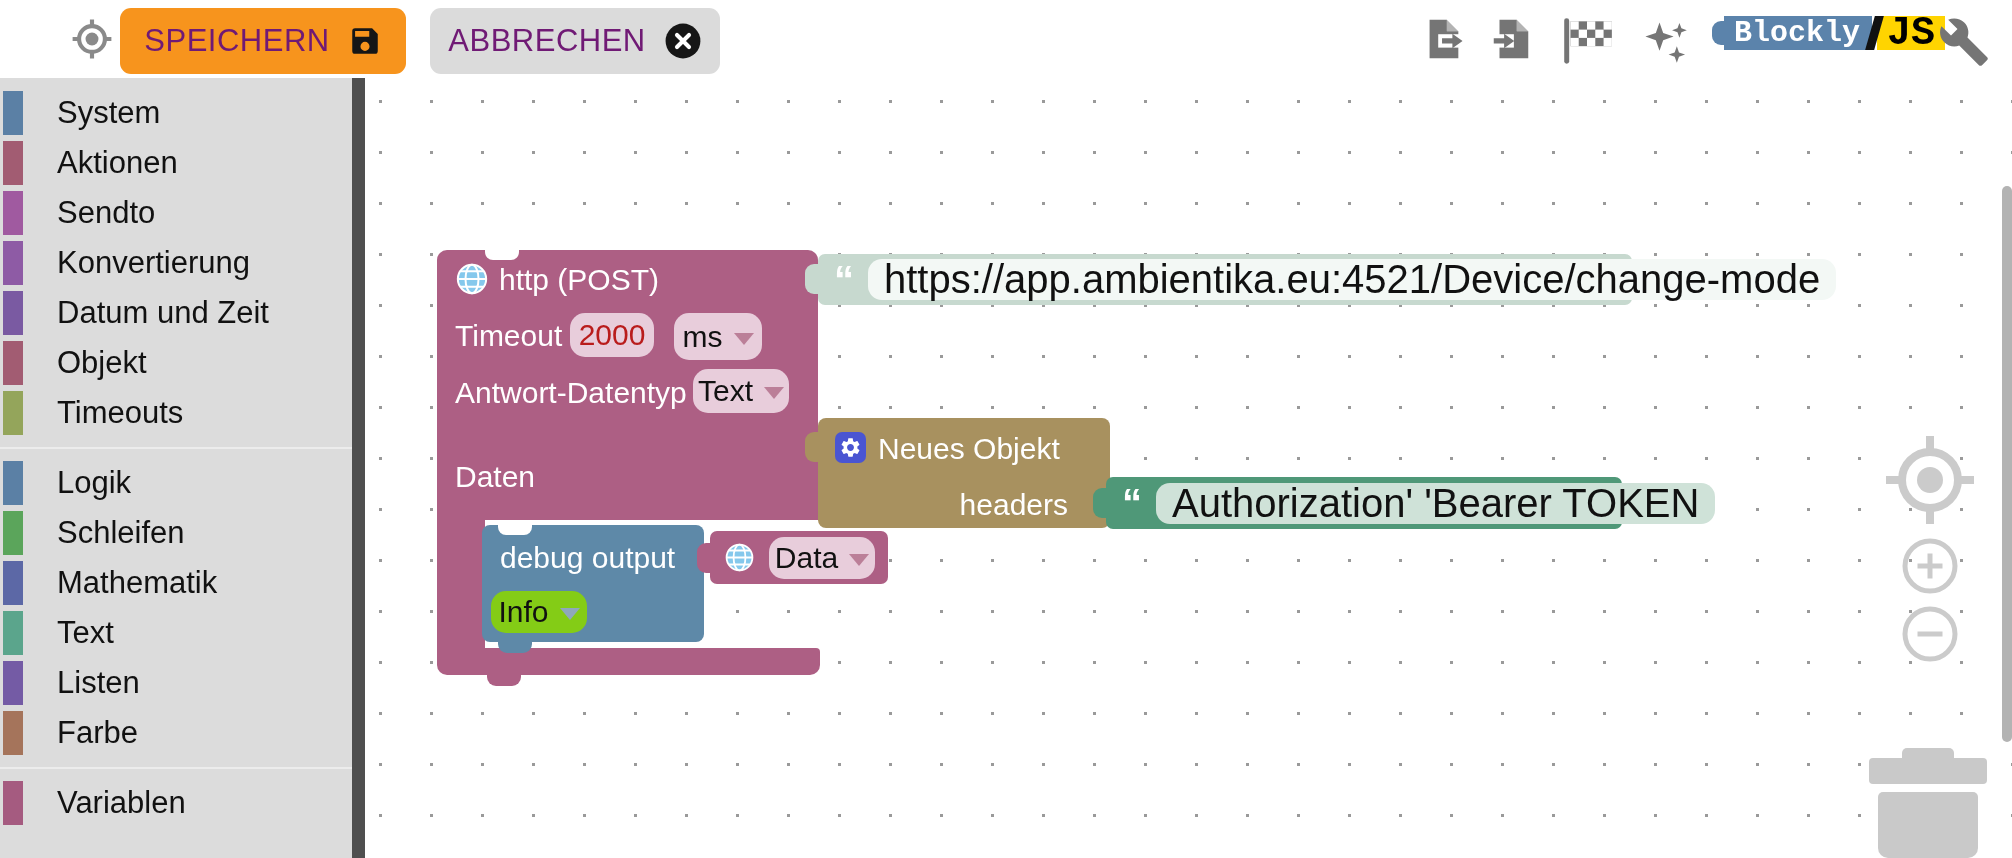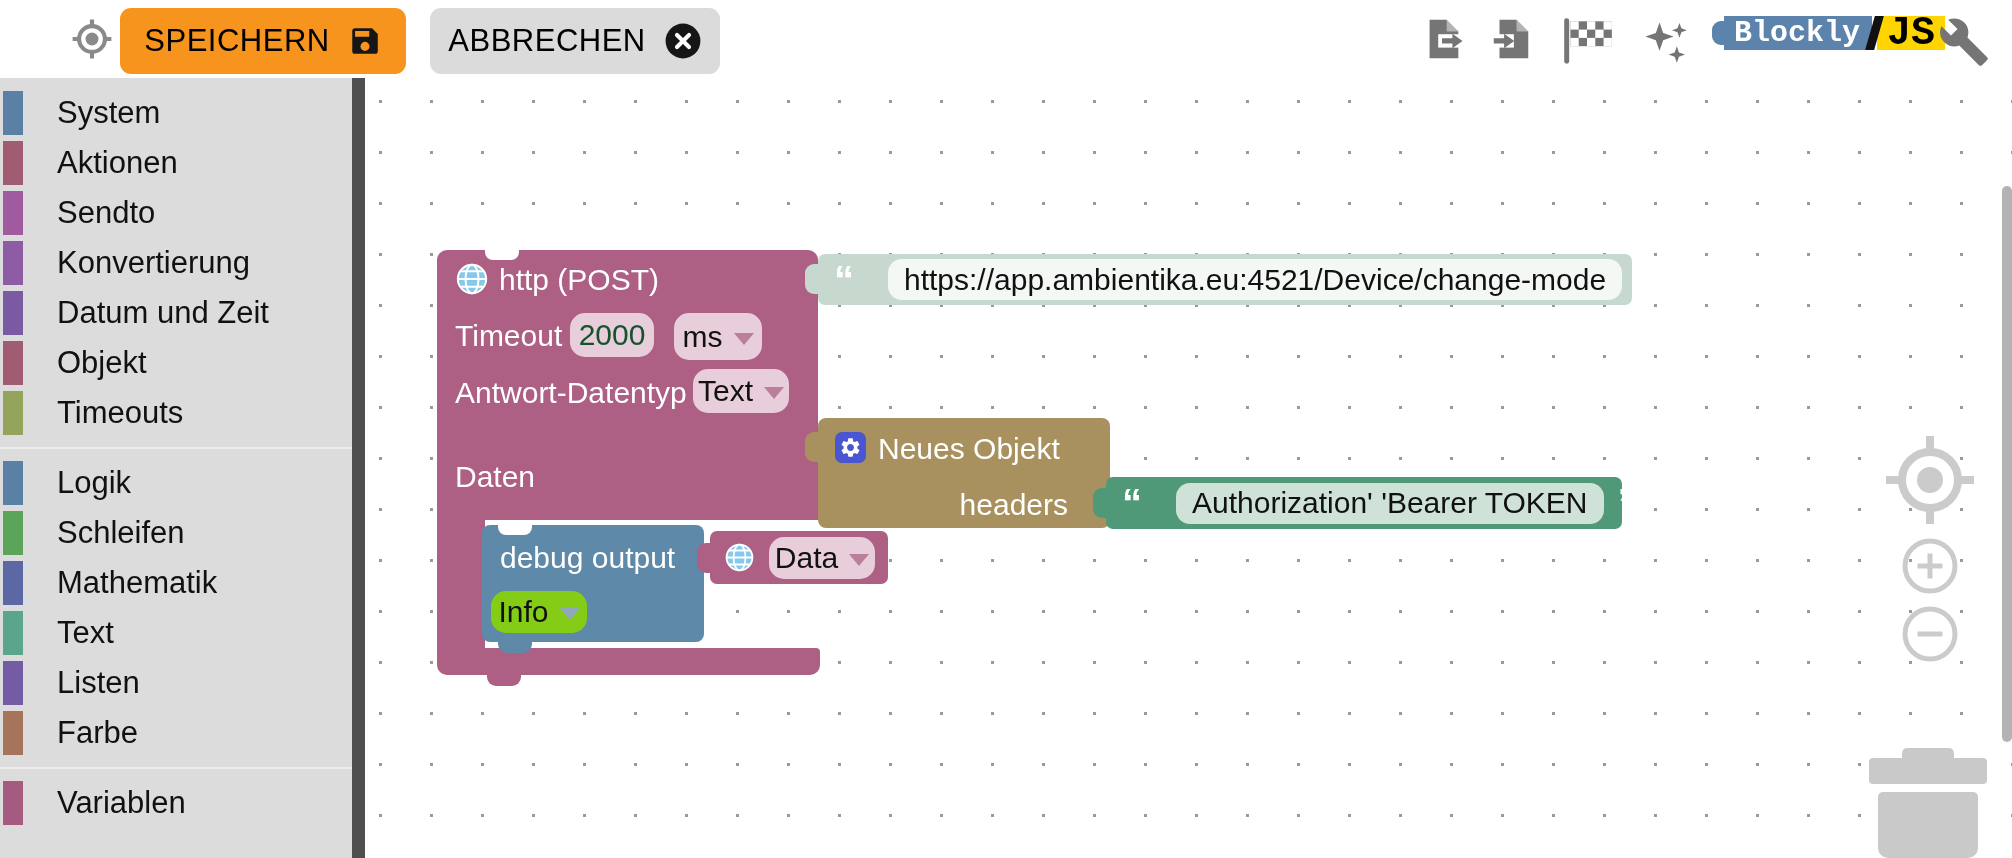--- a/index.html
+++ b/index.html
@@ -8,21 +8,21 @@
   .app{position:relative;width:2012px;height:858px;}
 
   
   .canvas{position:absolute;inset:0;background:#fff;
     background-image:radial-gradient(#9a9a9a 1.6px, transparent 1.8px);
     background-size:51px 51px;background-position:-2px 25px;}
 
   
   .toolbar{position:absolute;left:0;top:0;width:2012px;height:78px;background:#fff;}
   .btn{position:absolute;top:8px;height:66px;border-radius:11px;display:flex;
-       align-items:center;justify-content:center;gap:18px;font-size:31px;color:#000000;
+       align-items:center;justify-content:center;gap:18px;font-size:31px;color:#701a75;
        letter-spacing:.5px;cursor:pointer;}
   .btn-save{left:120px;width:286px;background:#f7941d;}
   .btn-cancel{left:430px;width:290px;background:#dbdbdb;}
   .ticon{position:absolute;top:16px;}
   .badge{position:absolute;left:1712px;top:16px;height:34px;display:flex;align-items:stretch;font-family:Liberation Mono, monospace;}
   .badge-bump{width:13px;height:24px;background:#5b83ab;border-radius:9px 0 0 9px;align-self:center;margin-right:-1px;}
   .badge-blue{background:#5b83ab;color:#fff;font-weight:bold;font-size:30px;display:flex;
               align-items:center;padding:0 12px 0 10px;}
   .badge-slash{width:9px;background:#111;transform:skewX(-16deg);margin:0 -2px;}
   .badge-yellow{background:#ffd400;color:#000;font-weight:bold;font-size:40px;display:flex;
@@ -44,33 +44,33 @@
   .notch-in{position:absolute;top:0;width:34px;height:10px;background:#fff;border-radius:0 0 8px 8px;}
   .tab-out{position:absolute;bottom:-11px;width:34px;height:11px;border-radius:0 0 9px 9px;}
   .bump{position:absolute;left:-13px;width:15px;height:30px;border-radius:9px 0 0 9px;}
 
   .http-top{left:437px;top:250px;width:381px;height:270px;background:#ad5f84;border-radius:10px 10px 0 0;}
   .http-spine{position:absolute;left:437px;top:520px;width:48px;height:128px;background:#ad5f84;}
   .http-bottom{position:absolute;left:437px;top:648px;width:383px;height:27px;background:#ad5f84;border-radius:0 4px 10px 10px;}
   .http-bottab{position:absolute;left:487px;top:675px;width:34px;height:11px;background:#ad5f84;border-radius:0 0 9px 9px;}
 
   .rowlbl{position:absolute;white-space:nowrap;}
-  .field{position:absolute;background:#e8cddb;border-radius:15px;color:#14532d;display:flex;
+  .field{position:absolute;background:#e8cddb;border-radius:15px;color:#b91c1c;display:flex;
          align-items:center;justify-content:center;font-size:30px;}
   .dd{position:absolute;background:#e8cddb;border-radius:15px;color:#111;display:flex;
       align-items:center;justify-content:center;font-size:30px;gap:11px;cursor:pointer;}
   .dd .arr{width:0;height:0;border-left:10px solid transparent;border-right:10px solid transparent;
            border-top:12px solid #bb7f98;margin-top:4px;}
   .dd-blue{background:#84cc16;}
   .dd-blue .arr{border-top-color:#8fa8bc;}
 
   .quote{font-weight:bold;color:#fff;font-size:40px;line-height:40px;}
   .strblk{display:flex;align-items:center;gap:14px;border-radius:7px;padding:0 16px;}
-  .strfield{background:#f3f8f5;border-radius:14px;color:#111;font-size:30px;display:flex;
-            align-items:center;padding:0 16px;height:41px;white-space:nowrap;margin-left:20px;}
+  .strfield{background:#f3f8f5;border-radius:14px;color:#111;font-size:40px;display:flex;
+            align-items:center;padding:0 16px;height:41px;white-space:nowrap;}
 
   .url-block{left:818px;top:254px;width:814px;height:51px;background:#c7d9cf;}
   .url-block .quote{color:#fff;}
   .url-block .strfield{height:41px;}
 
   .obj-block{left:818px;top:418px;width:292px;height:110px;background:#a8915f;border-radius:8px;}
   .gearbox{position:absolute;left:17px;top:14px;width:31px;height:31px;background:#4a55d2;border-radius:7px;
            display:flex;align-items:center;justify-content:center;}
   .auth-block{left:1106px;top:477px;width:516px;height:52px;background:#4f9878;}
   .auth-block .strfield{background:#cfe2d8;}

